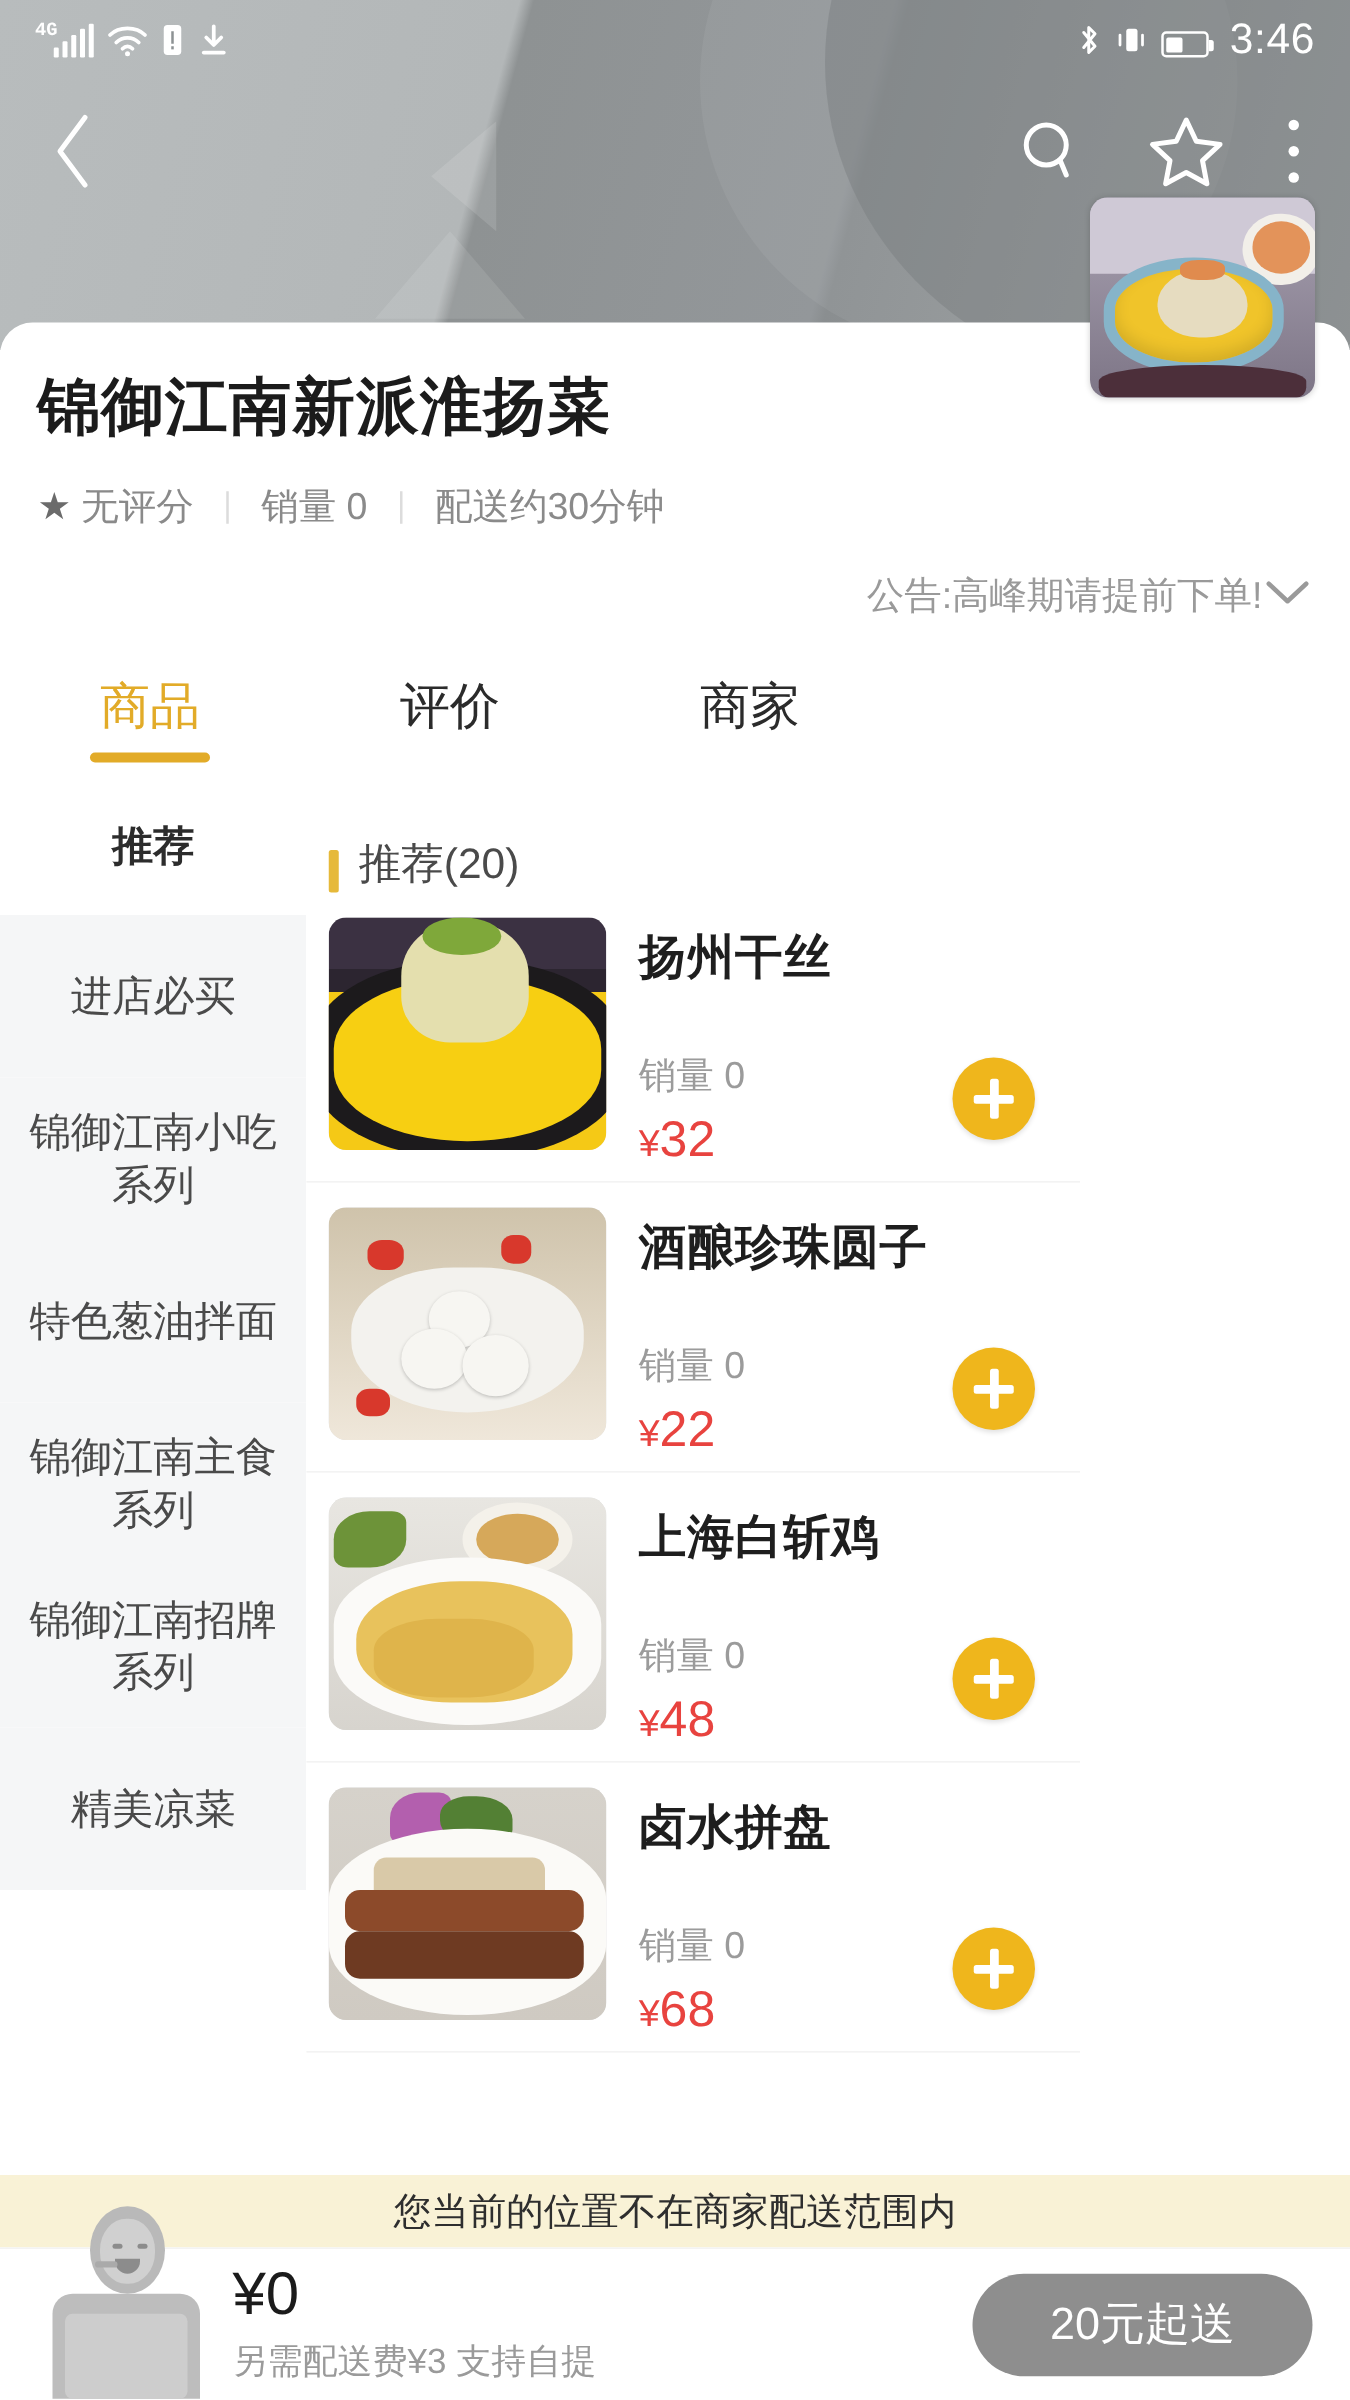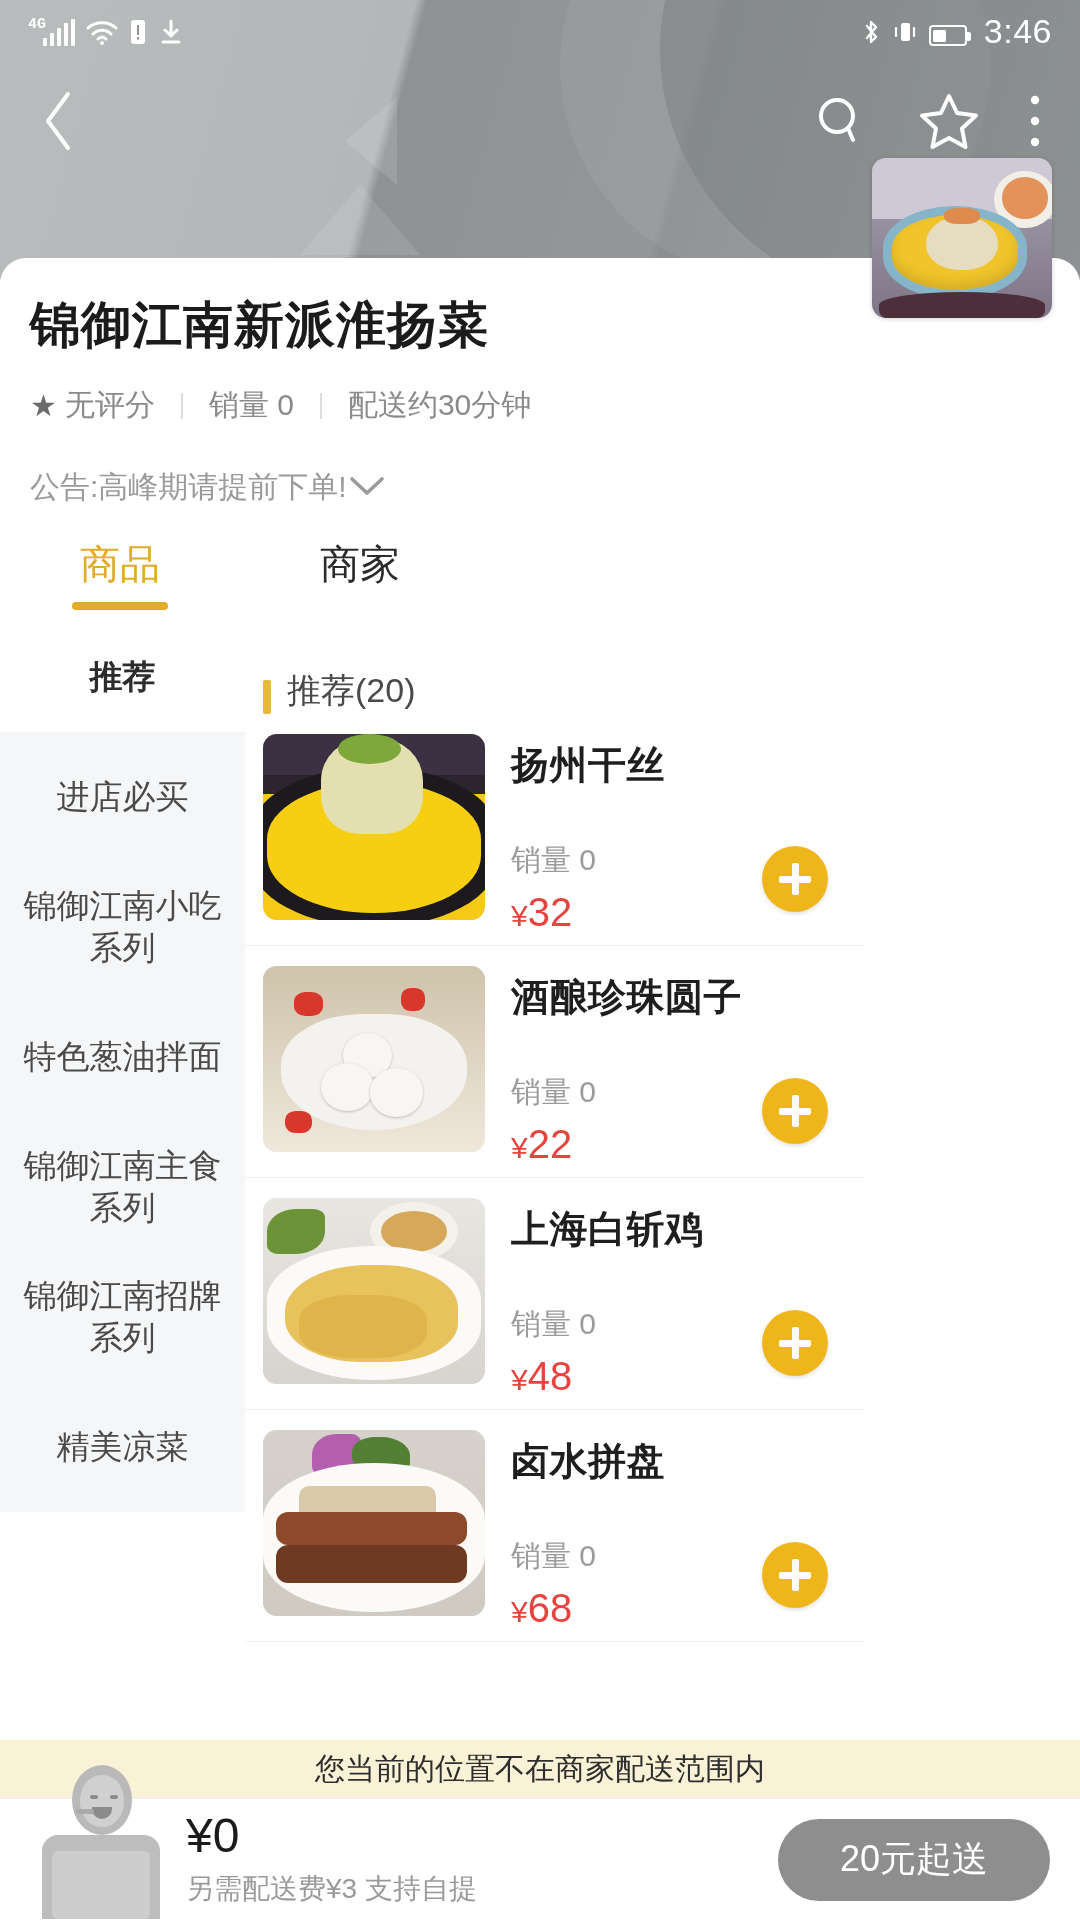--- a/index.html
+++ b/index.html
@@ -52,22 +52,22 @@
   .icon-btn{ display:flex; align-items:center; justify-content:center; cursor:pointer;}
 
   
   .shopcard{ position:absolute; left:0; top:258px; width:1080px;
     background:#fff; border-radius:26px 26px 0 0; z-index:20; padding:0 30px;}
   .shop-title{ font-size:50px; font-weight:bold; color:#1b1b1b; letter-spacing:1px;
     padding-top:34px; }
   .shop-stats{ display:flex; align-items:center; margin-top:26px; color:#8a8a8a; font-size:30px;}
   .shop-stats .star{ color:#6b6b6b; font-size:30px; margin-right:8px;}
   .divider-v{ width:2px; height:26px; background:#dcdcdc; margin:0 26px;}
-  .notice-row{ display:flex; align-items:center; justify-content:flex-start;
-    margin-top:41px; padding-bottom:22px;}
+  .notice-row{ display:flex; align-items:center; justify-content:flex-end;
+    margin-top:30px; padding-bottom:22px;}
   .notice-txt{ color:#9a9a9a; font-size:30px;}
   .shop-logo{ position:absolute; right:28px; top:-100px; width:180px; height:160px;
     border-radius:14px; overflow:hidden; box-shadow:0 1px 5px rgba(0,0,0,.18);
     background:linear-gradient(#a9a2b2,#7d7586);}
   .logo-inner{ position:absolute; inset:0; }
   .logo-table{ position:absolute; left:0; top:0; width:100%; height:38%; background:#cfc9d6;}
   .logo-bowl{ position:absolute; left:6%; top:30%; width:80%; height:58%;
     border-radius:50%/45%; background:#f0c42a;
     border:9px solid #86b4c9; box-shadow: inset 0 -6px 12px rgba(0,0,0,.12);}
   .logo-food{ position:absolute; left:30%; top:36%; width:40%; height:34%;
@@ -295,20 +295,21 @@
       <span>
         <svg width="40" height="26" viewBox="0 0 40 26">
           <path d="M5 6 L20 20 L35 6" stroke="#9a9a9a" stroke-width="3.6" fill="none" stroke-linecap="round" stroke-linejoin="round"></path>
         </svg>
       </span>
     </div>
   </div>
 
   <div class="tabs">
     <div class="tab active">商品</div>
+    <div class="tab">评价</div>
     <div class="tab">商家</div>
   </div>
 
   <div class="body-wrap">
 
     <div class="sidebar">
       <div class="side-item active">推荐</div>
       <div class="side-item">进店必买</div>
       <div class="side-item">锦御江南小吃系列</div>
       <div class="side-item">特色葱油拌面</div>

